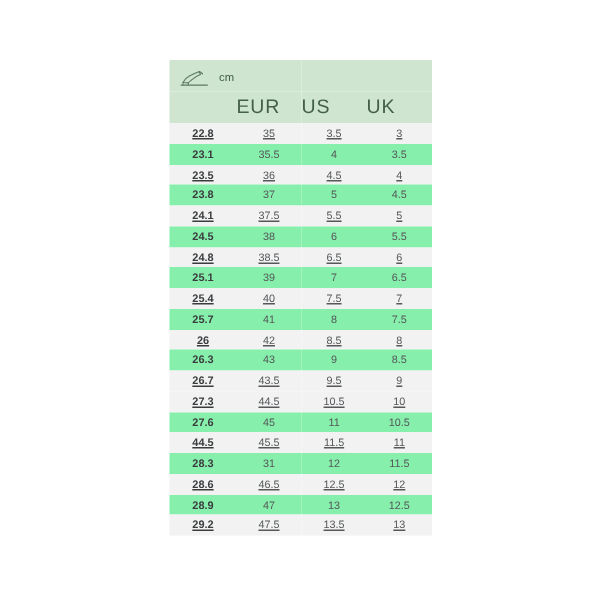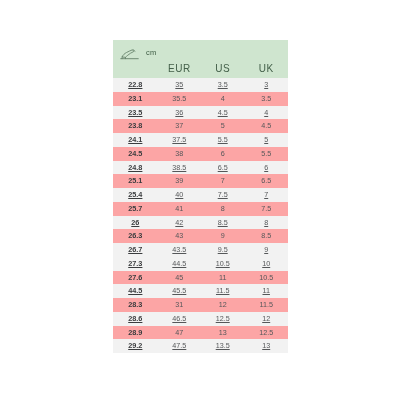--- a/index.html
+++ b/index.html
@@ -56,22 +56,22 @@
     vertical-align: middle;
     font-size: 7.5px;
     color: #3e5c44;
     margin-left: 2.5px;
     letter-spacing: 0.2px;
   }
   .hdr-cols-row td {
     background: #cfe5cf;
     padding: 2px 0 4px 0;
     border: none;
-    text-align: center;
-    font-size: 10px;
+    text-align: left;
+    font-size: 13px;
     color: #44604a;
     letter-spacing: 0.55px;
   }
 
   
   .size-chart tbody td {
     text-align: center;
     font-size: 7.2px;
     color: #555759;
     padding: 3.05px 0;
@@ -81,21 +81,21 @@
   .size-chart tbody td.unit-val {
     font-weight: bold;
     color: #3a3c3e;
     font-size: 7.3px;
   }
   .size-chart tbody tr.odd td {
     background: #f2f2f2;
     text-decoration: underline;
   }
   .size-chart tbody tr.even td {
-    background: #fca5a5;
+    background: #86efac;
   }
 </style>
 </head>
 <body>
 
 <div class="page">
 
   <table class="size-chart">
     <colgroup>
       <col class="c-unit">

